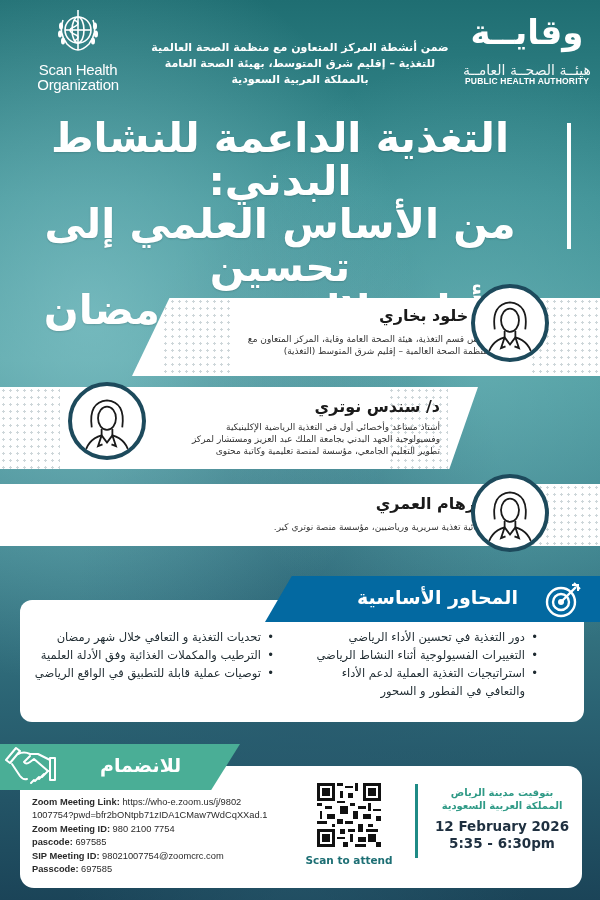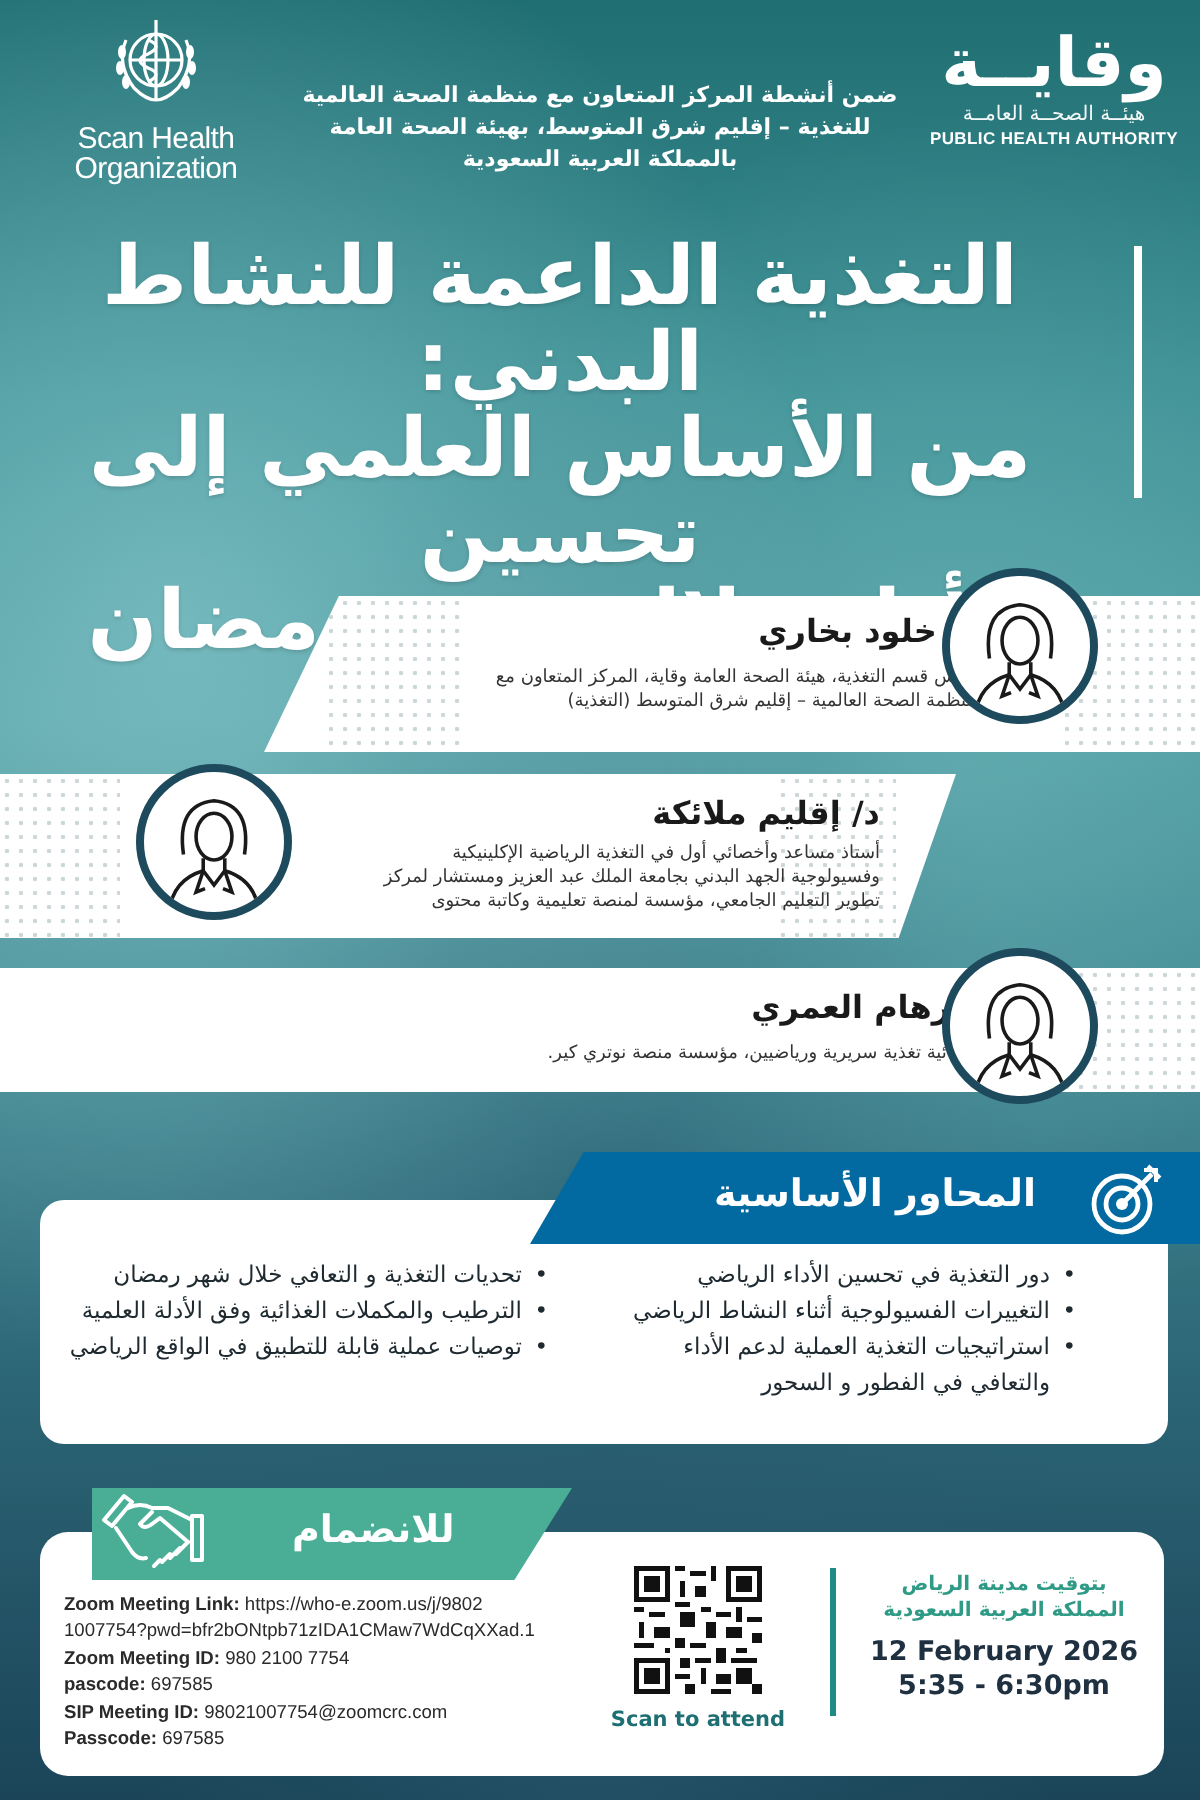--- a/index.html
+++ b/index.html
@@ -19,21 +19,21 @@
   
   .who-logo { left: 22px; top: 6px; width: 112px; text-align: center; }
   .who-emblem { width: 50px; height: 50px; margin: 0 auto 2px; }
   .who-name { font-family: "Liberation Sans", sans-serif; font-size: 15px; line-height: 15px; font-weight: 400; letter-spacing: -0.3px; }
 
   .center-intro { left: 150px; top: 40px; width: 300px; text-align: center; direction: rtl;
     font-size: 11px; line-height: 16px; font-weight: bold; }
 
   .pha-logo { left: 462px; top: 12px; width: 130px; text-align: center; }
   .pha-ar { font-size: 34px; line-height: 40px; font-weight: bold; letter-spacing: 1px; direction: rtl; }
-  .pha-sub-ar { font-size: 10px; line-height: 12px; direction: rtl; opacity: .95; }
+  .pha-sub-ar { font-size: 14px; line-height: 12px; direction: rtl; opacity: .95; margin-top: 12px; }
   .pha-sub-en { font-family: "Liberation Sans", sans-serif; font-size: 8.5px; line-height: 11px; font-weight: bold; letter-spacing: 0.2px; }
 
   
   .title-bar { left: 567px; top: 123px; width: 4px; height: 126px; background: #fff; }
   .title { right: 60px; top: 117px; width: 520px; direction: rtl; text-align: center;
     font-size: 41px; line-height: 43px; font-weight: bold; text-shadow: 0 1px 2px rgba(0,0,0,0.15); }
 
   
   .card { background: #fff; color: #222; }
   .dots { background-image: radial-gradient(#cdd6d9 1px, transparent 1.2px); background-size: 7px 7px; }
@@ -54,21 +54,21 @@
     clip-path: polygon(8% 0, 100% 0, 100% 100%, 0 100%); }
   .axes-title { font-size: 19px; font-weight: bold; direction: rtl; color: #fff; }
   .axes-panel { left: 20px; top: 600px; width: 564px; height: 122px; background: #fff; border-radius: 12px; color: #222; }
   .topic-list { direction: rtl; list-style: none; font-size: 11.5px; line-height: 18px; color: #1e2a30; }
   .topic-list li { position: relative; padding-right: 13px; }
   .topic-list li::before { content: "•"; position: absolute; right: 0; top: 0; color: #1e2a30; }
   .topic-list li.cont::before { content: ""; }
 
   
   .join-tab { left: 0; top: 744px; width: 240px; height: 46px; background: #4aae96;
-    clip-path: polygon(0 0, 100% 0, 88% 100%, 0 100%); margin-left: 46px; }
+    clip-path: polygon(0 0, 100% 0, 88% 100%, 0 100%); }
   .join-title { font-size: 19px; font-weight: bold; direction: rtl; color: #fff; }
   .join-panel { left: 20px; top: 766px; width: 562px; height: 122px; background: #fff; border-radius: 14px; color: #222; }
   .zoom-info { font-family: Liberation Sans, sans-serif; font-size: 9.3px; line-height: 13.4px; color: #2a2a2a; }
   .zoom-info b { font-weight: bold; }
   .qr { width: 64px; height: 64px; }
   .scan-label { font-size: 10.5px; font-weight: bold; color: #1d6f74; text-align: center; }
   .vdivider { width: 3px; height: 74px; background: #1f8b86; }
   .tz-label { font-size: 10px; line-height: 13px; font-weight: bold; color: #2f9a86; direction: rtl; text-align: center; }
   .date-time { font-size: 13.5px; line-height: 17px; font-weight: bold; color: #1f3040; text-align: center; }
 </style>
@@ -136,21 +136,21 @@
       <path d="M14 78 q2 -18 19 -23 l6 8 l6 -8 q17 5 19 23"></path>
       <path d="M33 55 l-4 12 l5 -2 M45 55 l4 12 l-5 -2"></path>
     </g>
   </svg>
 </div>
 
 <div class="abs card card2">
   <div class="abs dots" style="left:0; top:0; width:60px; height:82px;"></div>
   <div class="abs dots" style="right:30px; top:0; width:60px; height:82px;"></div>
   <div class="abs" style="right:38px; top:10px; width:340px; text-align:right;">
-    <div class="speaker-name">د/ إقليم ملائكة</div>
+    <div class="speaker-name">د/ سندس نوتري</div>
     <div class="speaker-role" style="margin-top:5px;">أستاذ مساعد وأخصائي أول في التغذية الرياضية الإكلينيكية</div>
     <div class="speaker-role">وفسيولوجية الجهد البدني بجامعة الملك عبد العزيز ومستشار لمركز</div>
     <div class="speaker-role">تطوير التعليم الجامعي، مؤسسة لمنصة تعليمية وكاتبة محتوى</div>
   </div>
 </div>
 <div class="abs avatar" style="left:68px; top:382px;">
   <svg viewBox="0 0 78 78">
     <g fill="none" stroke="#1a1a1a" stroke-width="2">
       <path d="M22 46 q-4 -28 17 -30 q21 2 17 30"></path>
       <ellipse cx="39" cy="36" rx="10" ry="13"></ellipse>

